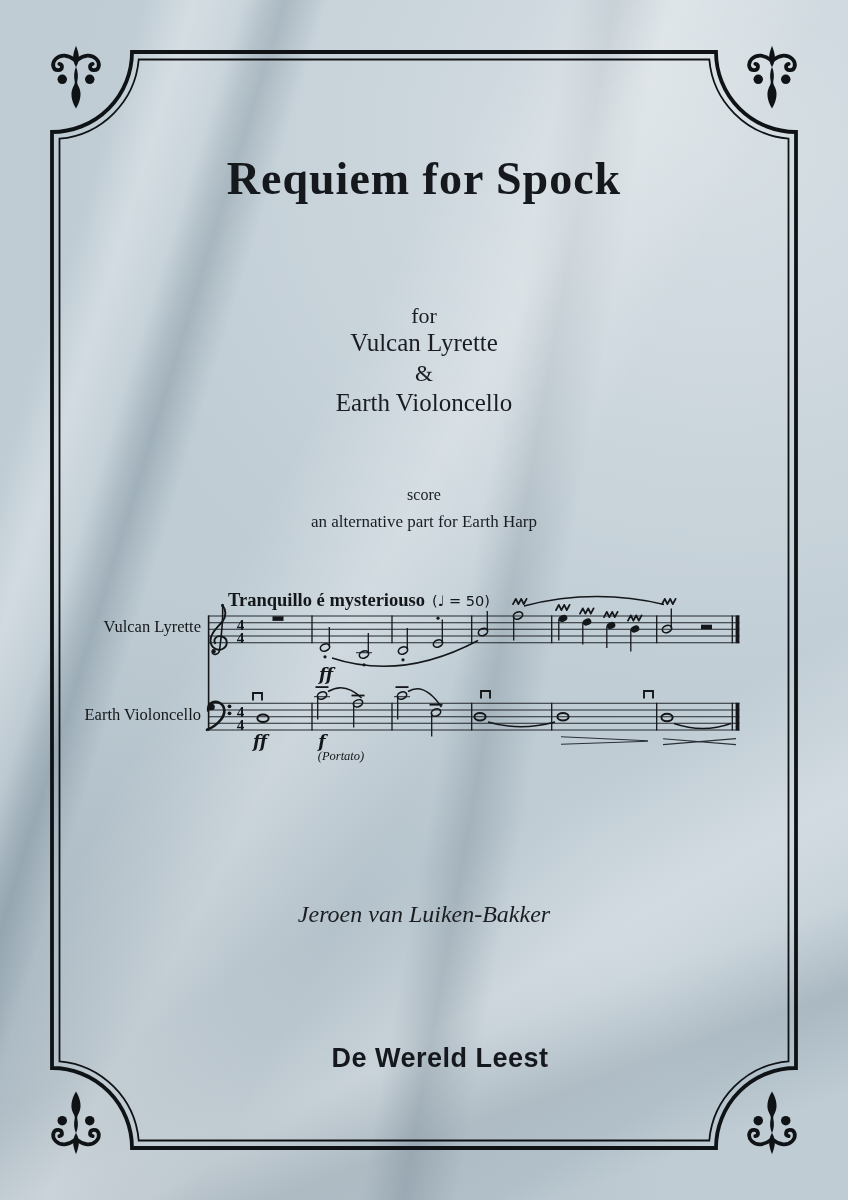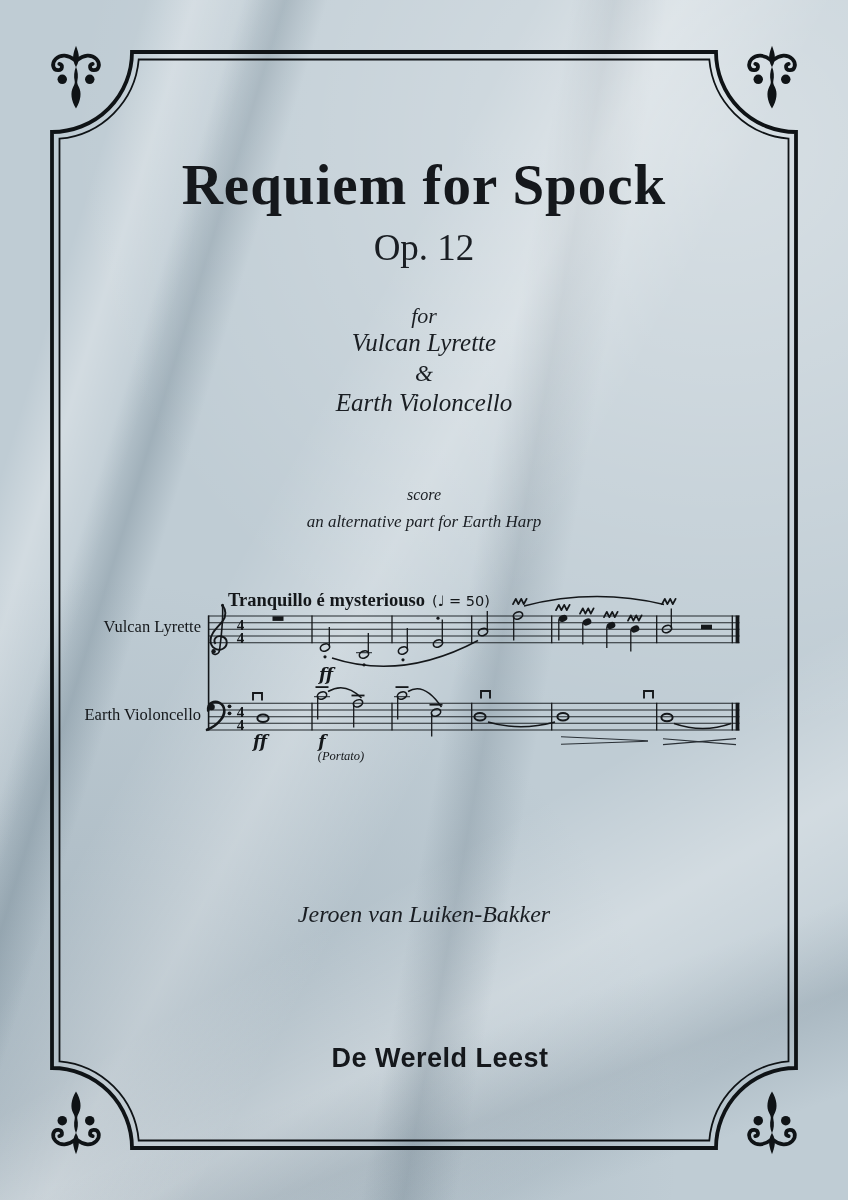--- a/index.html
+++ b/index.html
@@ -15,23 +15,23 @@
       linear-gradient(107deg, rgba(90,112,126,0) 20%, rgba(90,112,126,.30) 23.5%, rgba(90,112,126,0) 27%),
       linear-gradient(118deg, rgba(255,255,255,0) 36%, rgba(255,255,255,.28) 46%, rgba(255,255,255,0) 56%),
       linear-gradient(100deg, rgba(88,108,122,0) 54%, rgba(88,108,122,.24) 58%, rgba(88,108,122,0) 63%),
       linear-gradient(150deg, rgba(255,255,255,0) 66%, rgba(255,255,255,.30) 76%, rgba(255,255,255,0) 88%),
       linear-gradient(160deg, rgba(92,112,126,0) 80%, rgba(92,112,126,.22) 86%, rgba(92,112,126,0) 93%),
       radial-gradient(120% 80% at 8% 96%, rgba(104,124,138,.32), rgba(104,124,138,0) 60%),
       #bfccd4;
   }
   .art{position:absolute;left:0;top:0;width:848px;height:1200px;}
   .txt{position:absolute;left:0;right:0;text-align:center;}
-  .title{top:152px;font-size:57px;font-weight:700;letter-spacing:1px;color:#15181c;}
+  .title{top:152px;font-size:46px;font-weight:700;letter-spacing:1px;color:#15181c;}
   .opus{top:226px;font-size:37px;}
-  .ital{font-style:italic;}
+  .ital{}
   .for{top:303px;font-size:22px;}
   .inst1{top:329px;font-size:25px;}
   .amp{top:361px;font-size:23px;}
   .inst2{top:389px;font-size:25px;}
   .inc1{top:466px;font-size:16px;}
   .inc2{top:486px;font-size:16px;}
   .inc3{top:512px;font-size:17px;}
   .composer{top:901px;font-size:24px;font-style:italic;}
   .publisher{top:1043px;font-size:27px;font-weight:700;
      font-family:"Liberation Sans","DejaVu Sans",sans-serif;color:#15181c;letter-spacing:.5px;padding-left:32px;}
@@ -218,21 +218,20 @@
       <text class="mtx lbl" x="201" y="632" text-anchor="end">Vulcan Lyrette</text>
       <text class="mtx lbl" x="201" y="719.5" text-anchor="end">Earth Violoncello</text>
       <text class="mtx dyn" x="326" y="680" text-anchor="middle">ff</text>
       <text class="mtx dyn" x="260" y="747" text-anchor="middle">ff</text>
       <text class="mtx dyn" x="322" y="747" text-anchor="middle">f</text>
       <text class="mtx port" x="341" y="760" text-anchor="middle">(Portato)</text>
     </g>
   </svg>
 
   <div class="txt title">Requiem for Spock</div>
-  <div class="txt opus">Op. 12</div>
 
   <div class="txt for ital">for</div>
   <div class="txt inst1 ital">Vulcan Lyrette</div>
   <div class="txt amp ital">&amp;</div>
   <div class="txt inst2 ital">Earth Violoncello</div>
 
   <div class="txt inc2 ital">score</div>
   <div class="txt composer">Jeroen van Luiken-Bakker</div>
 
   <div class="txt inc3 ital">an alternative part for Earth Harp</div>

